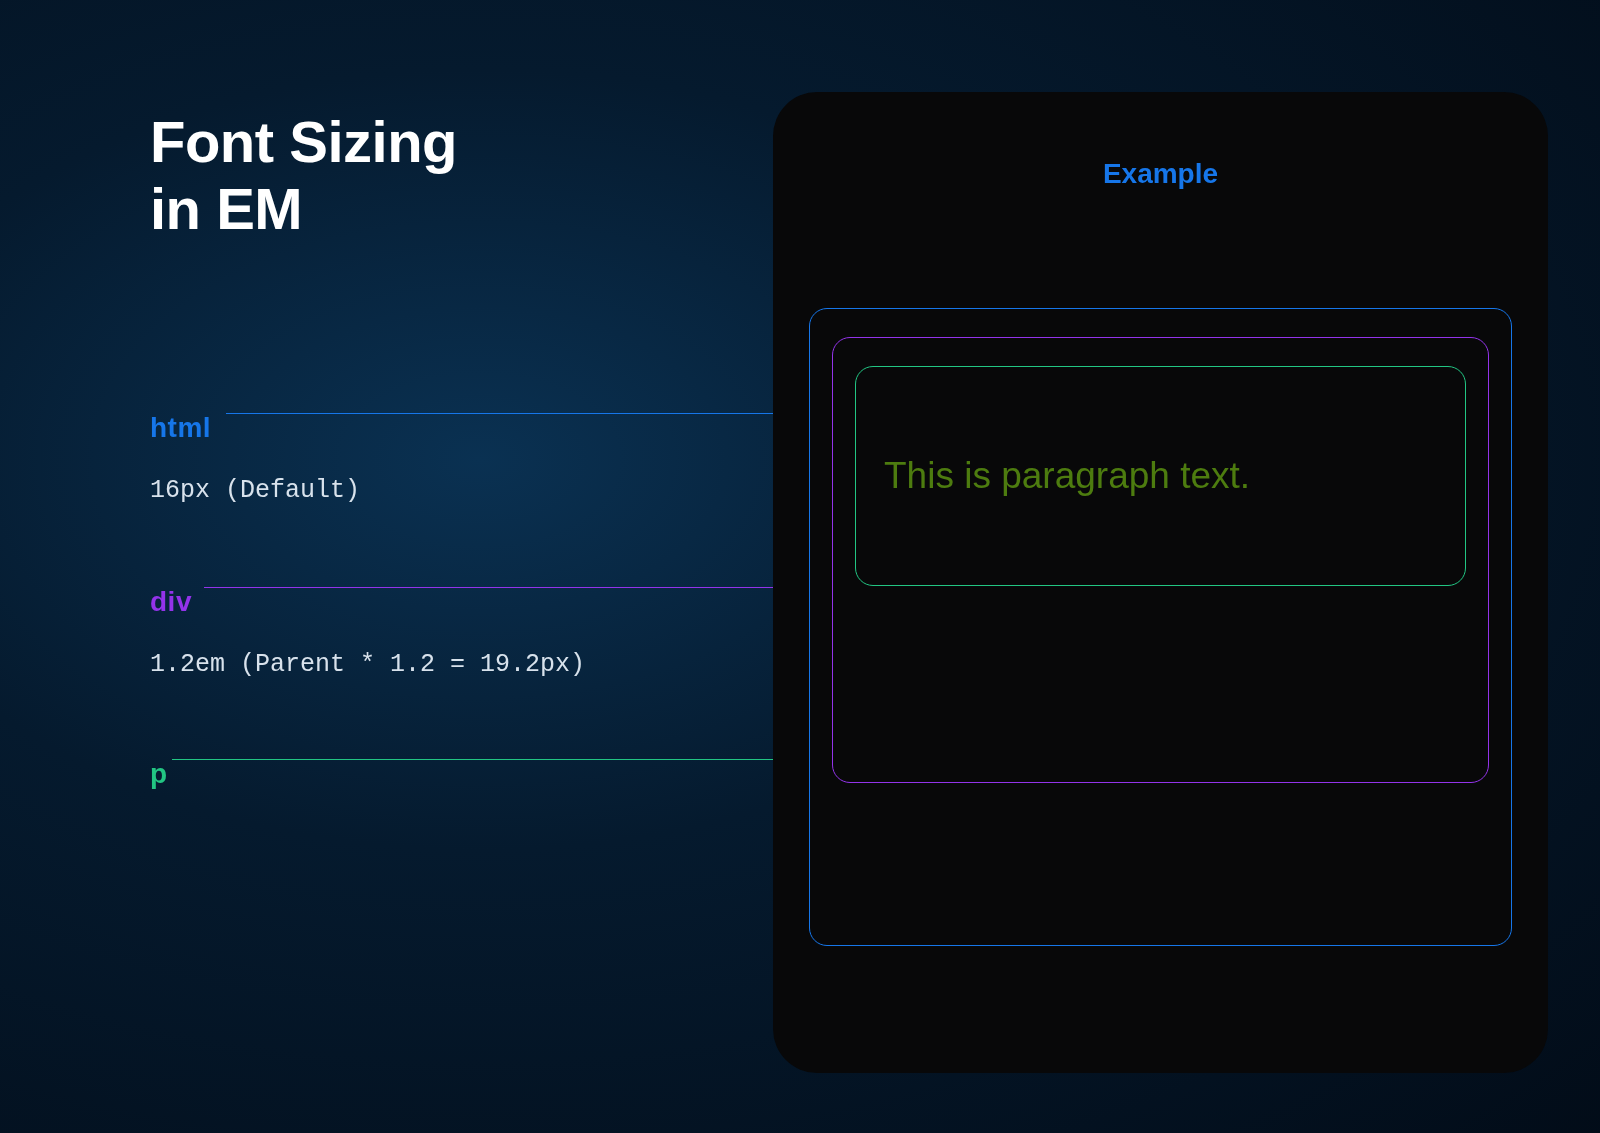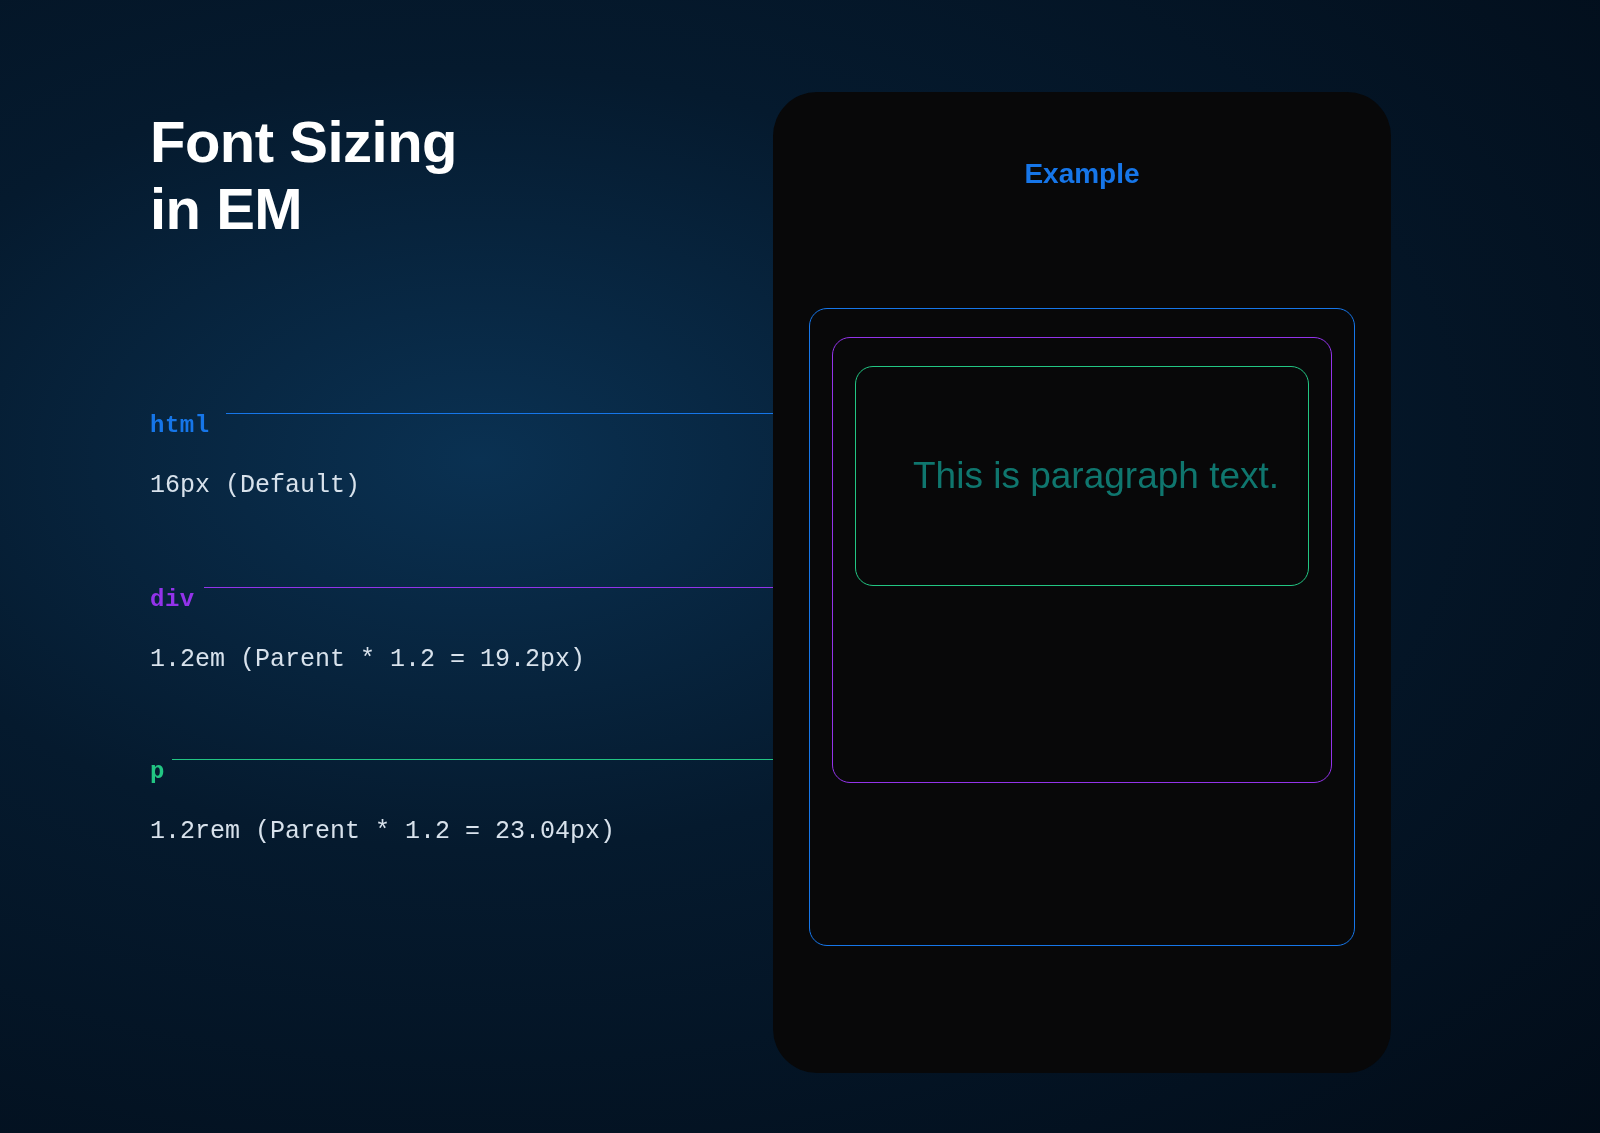--- a/index.html
+++ b/index.html
@@ -28,24 +28,23 @@
       font-size: 58px;
       font-weight: 700;
       line-height: 1.15;
       letter-spacing: -0.5px;
     }
     .legend-item {
       position: absolute;
       left: 118px;
     }
     .legend-tag {
-      font-size: 24px;
+      font-size: 28px;
       font-weight: 700;
       letter-spacing: 0.5px;
-      font-family: Liberation Mono, monospace;
     }
     .legend-desc {
       font-family: 'Consolas', 'Monaco', 'Courier New', monospace;
       font-size: 25px;
       color: #d8e2ec;
       margin-top: 16px;
       font-weight: 400;
     }
     .legend-html .legend-tag { color: #1676e9; }
     .legend-div  .legend-tag { color: #9333ea; }
@@ -57,21 +56,21 @@
     .connector {
       position: absolute;
       height: 0;
       border-top: 1px solid;
     }
 
     .example-panel {
       position: absolute;
       top: 76px;
       left: 757px;
-      width: 618px;
+      width: 775px;
       height: 981px;
       background: #080809;
       border-radius: 44px;
       padding: 58px 36px 36px 36px;
     }
     .example-title {
       color: #1676e9;
       font-size: 28px;
       font-weight: 700;
       text-align: center;
@@ -105,25 +104,24 @@
       margin-bottom: 70px;
     }
     .box-p {
       border: 1.5px solid #22c583;
       padding: 40px 26px;
       height: 220px;
       display: flex;
       align-items: center;
     }
     .box-p-text {
-      color: #0f766e;
+      color: #4d7c0f;
       font-size: 37px;
       font-weight: 400;
       padding: 0 2px;
-      margin-left: 29px;
     }
   </style>
 </head>
 <body>
 
 <div class="canvas">
 
   <div class="title">
     <span>Font Sizing</span><br>
     <span>in EM</span>
@@ -138,21 +136,20 @@
     <div class="legend-desc">16px (Default)</div>
   </div>
 
   <div class="legend-item legend-div">
     <div class="legend-tag">div</div>
     <div class="legend-desc">1.2em (Parent * 1.2 = 19.2px)</div>
   </div>
 
   <div class="legend-item legend-p">
     <div class="legend-tag">p</div>
-    <div class="legend-desc">1.2rem (Parent * 1.2 = 23.04px)</div>
   </div>
 
   <div class="example-panel">
     <div class="example-title">Example</div>
 
     <div class="box box-html">
 
       <div class="box box-div">
 
         <div class="box box-p">

